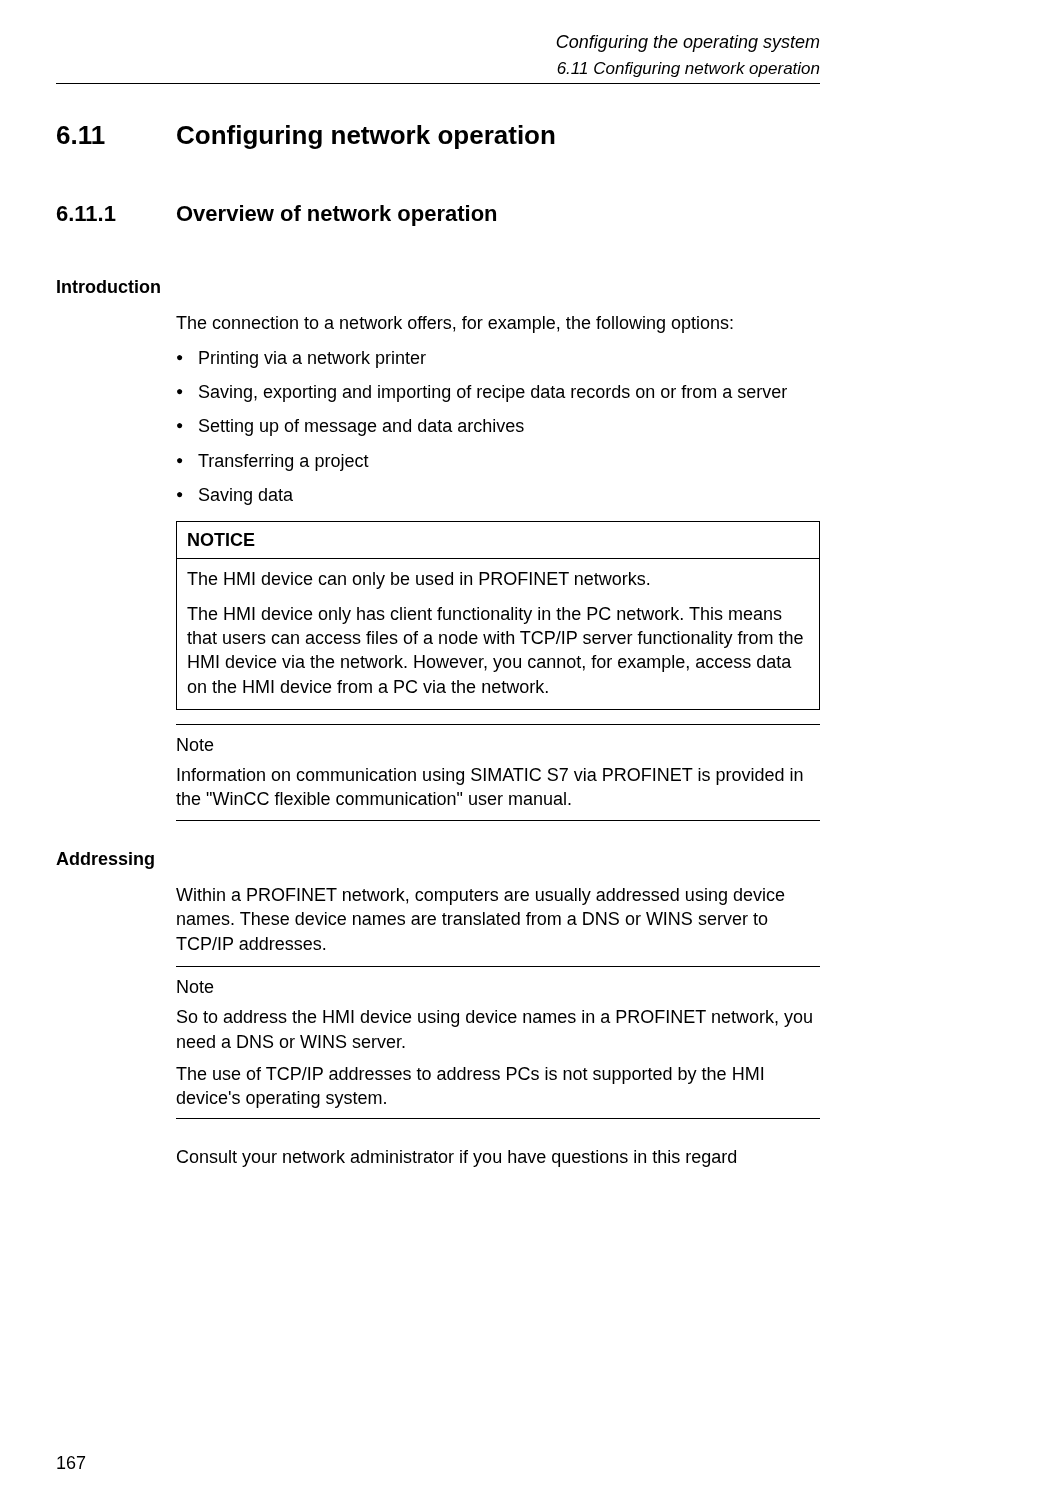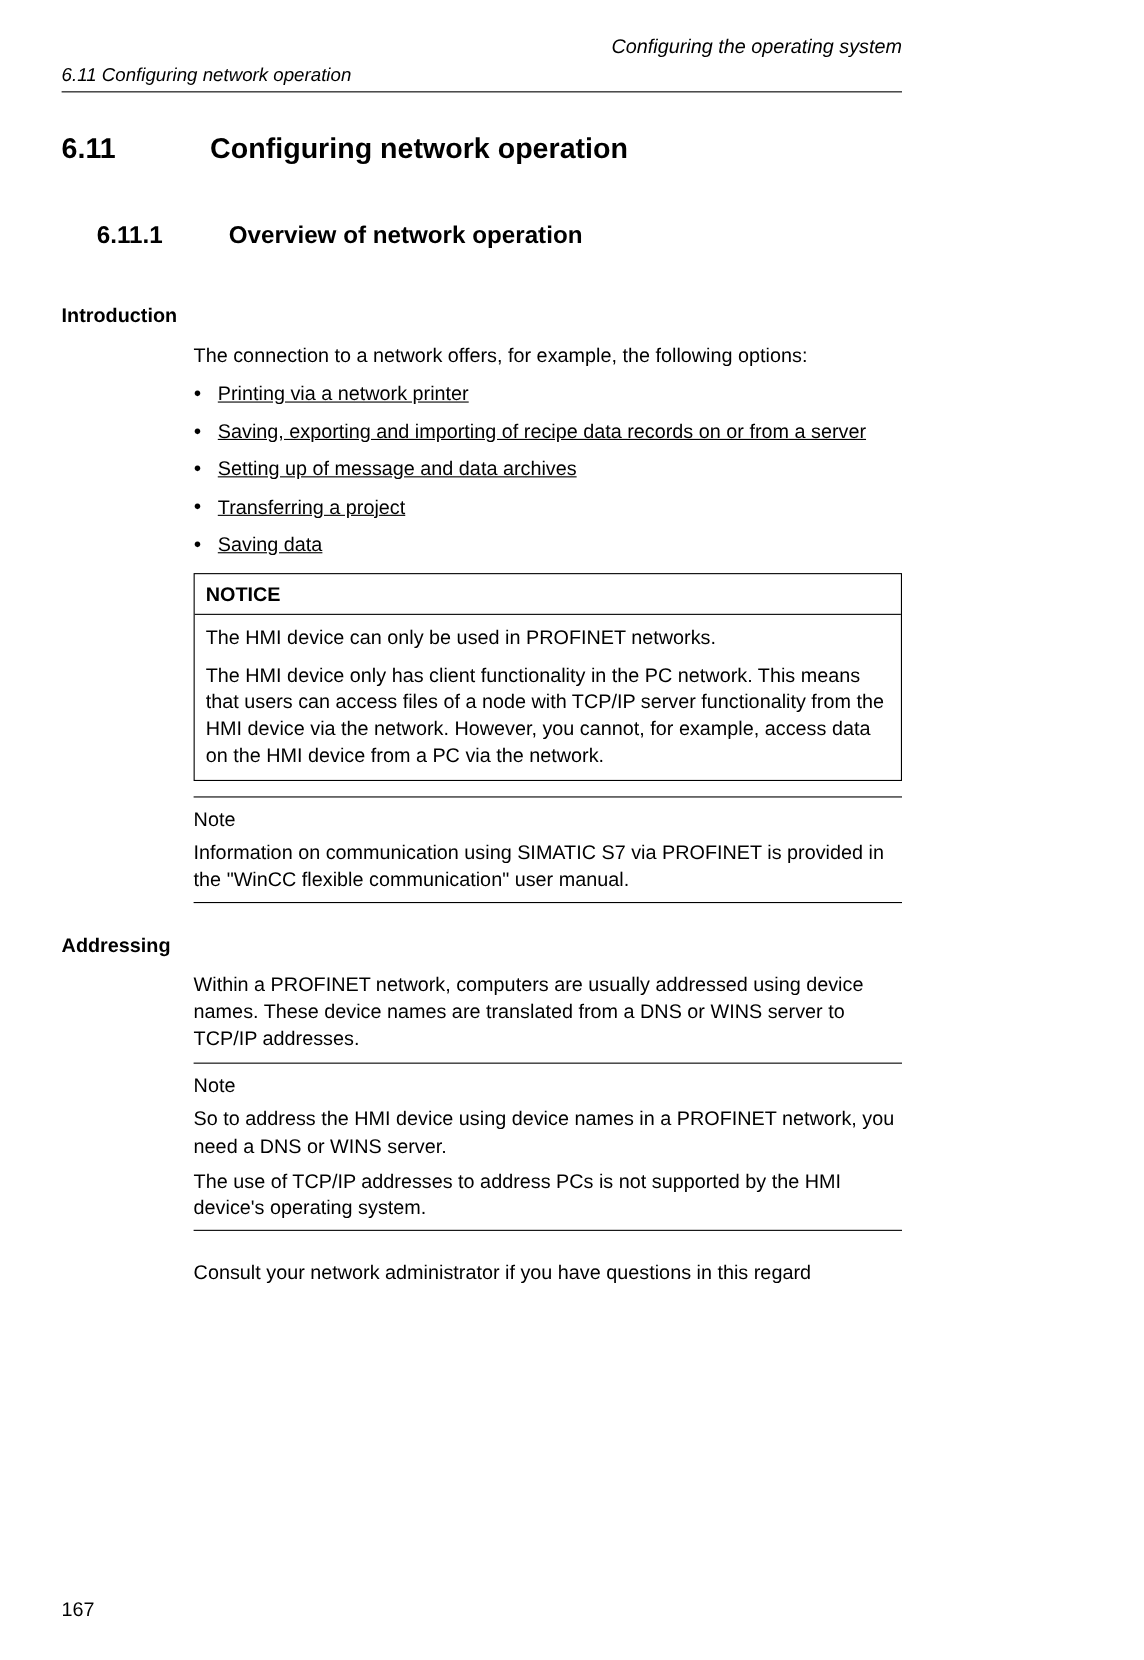--- a/index.html
+++ b/index.html
@@ -18,65 +18,62 @@
     padding: 30px 56px 34px 56px;
     position: relative;
   }
   .header-block {
     text-align: right;
     font-style: italic;
     font-size: 18px;
     margin-bottom: 4px;
   }
   .header-line2 {
-    text-align: left;
+    text-align: right;
     font-style: italic;
     font-size: 17px;
     margin-bottom: 2px;
   }
   .top-rule {
     border: none;
     border-top: 1.5px solid #000;
     margin: 0 0 34px 0;
   }
   .h1-row {
     display: flex;
     font-size: 26px;
     font-weight: bold;
     margin-bottom: 46px;
-    gap: 15px;
   }
   .h1-num { width: 120px; flex: 0 0 auto; }
   .h2-row {
     display: flex;
     font-size: 22px;
     font-weight: bold;
     margin-bottom: 46px;
-    margin-left: 32px;
   }
   .h2-num { width: 120px; flex: 0 0 auto; }
   .h3 {
     font-size: 18px;
     font-weight: bold;
     margin: 0 0 12px 0;
   }
   .body-indent {
     margin-left: 120px;
   }
   p { margin: 0 0 10px 0; }
   ul.bullets {
     list-style: none;
     padding: 0;
     margin: 0 0 14px 0;
   }
   ul.bullets li {
     position: relative;
     padding-left: 22px;
     margin-bottom: 10px;
-    text-decoration: underline;
   }
   ul.bullets li::before {
     content: "●";
     position: absolute;
     left: 0;
     top: 0;
     font-size: 12px;
     line-height: 22px;
   }
   .notice-box {

